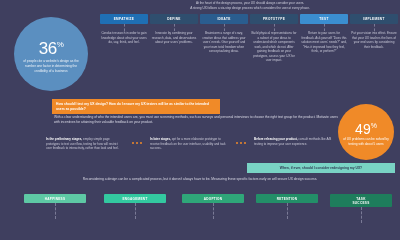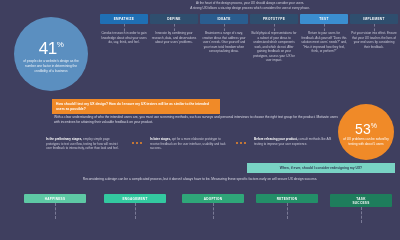--- a/index.html
+++ b/index.html
@@ -114,28 +114,28 @@
 
 <div class="page">
 
   <div class="header">
     <div>At the heart of the design process, your UX should always consider your users.</div>
     <div>A strong UX follows a six-step design process which considers the user at every phase.</div>
   </div>
 
   <div class="stat48" style="background: rgb(91, 143, 192);">
     <div class="num">
-      <span>41</span><sup>%</sup>
+      <span>36</span><sup>%</sup>
     </div>
     <div class="cap">of people cite a website's design as the number one factor in determining the credibility of a business</div>
   </div>
 
   <div class="stat85" style="background: rgb(240, 138, 40);">
     <div class="num">
-      <span>53</span><sup>%</sup>
+      <span>49</span><sup>%</sup>
     </div>
     <div class="cap">of UX problems can be solved by testing with about 5 users</div>
   </div>
 
   <div class="steps">
     <div class="step" style="left:0px;">
       <span class="chip" style="background: rgb(31, 111, 180);">EMPATHIZE</span>
       <div class="stem"></div>
       <div class="body">Conduct research in order to gain knowledge about what your users do, say, think, and feel.</div>
     </div>

